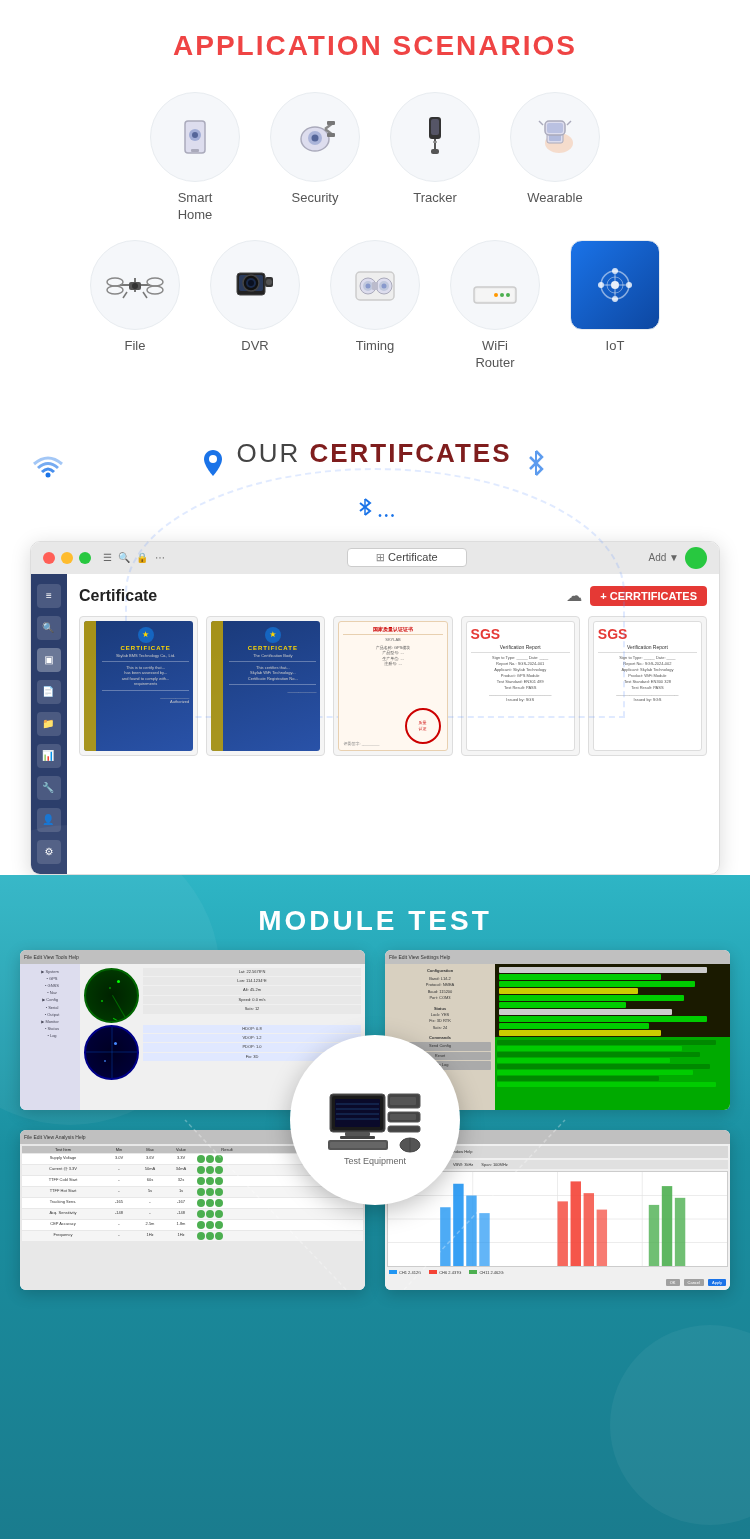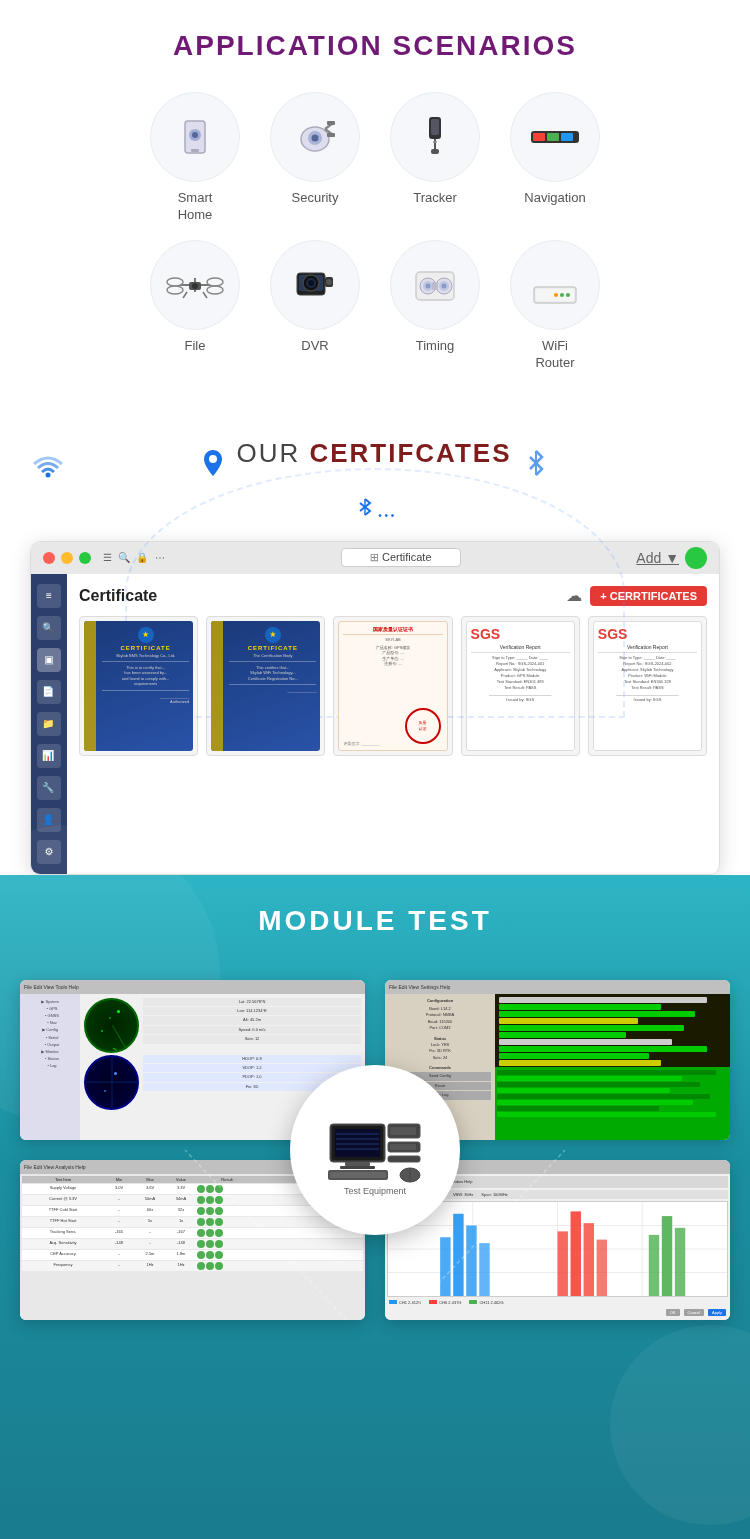--- a/index.html
+++ b/index.html
@@ -17,21 +17,21 @@
       text-align: center;
     }
     .section-title {
       font-size: 28px;
       letter-spacing: 2px;
       color: #333;
       margin-bottom: 30px;
     }
     .section-title span {
       font-weight: 900;
-      color: #701a75;
+      color: #ef4444;
     }
     .scenarios-grid-row {
       display: flex;
       justify-content: center;
       gap: 10px;
       margin-bottom: 16px;
     }
     .scenario-item {
       display: flex;
       flex-direction: column;
@@ -210,21 +210,21 @@
       padding: 30px 20px 40px;
       text-align: center;
       position: relative;
       min-height: 700px;
     }
     .module-title {
       font-size: 28px;
       font-weight: 900;
       letter-spacing: 3px;
       color: #fff;
-      margin-bottom: 43px;
+      margin-bottom: 13px;
     }
     .module-screens-grid {
       display: grid;
       grid-template-columns: 1fr 1fr;
       grid-template-rows: auto auto;
       gap: 20px;
       position: relative;
     }
     .module-screen {
       background: #fff;
@@ -353,32 +353,36 @@
           <rect x="9" y="4" width="12" height="22" rx="3" fill="#333"></rect>
           <rect x="11" y="6" width="8" height="16" rx="2" fill="#556"></rect>
           <line x1="15" y1="26" x2="15" y2="38" stroke="#555" stroke-width="2"></line>
           <rect x="11" y="36" width="8" height="5" rx="2" fill="#555"></rect>
           <rect x="13" y="28" width="4" height="2" rx="1" fill="#888"></rect>
         </svg>
       </div>
       <span class="scenario-label">Tracker</span>
     </div>
 
-
     <div class="scenario-item">
       <div class="scenario-icon-wrap">
-        <svg width="52" height="20" viewBox="0 0 52 20">
-          <rect x="2" y="4" width="48" height="12" rx="3" fill="#333"></rect>
-          <rect x="4" y="6" width="12" height="8" rx="1" fill="#f44336"></rect>
-          <rect x="18" y="6" width="12" height="8" rx="1" fill="#4caf50"></rect>
-          <rect x="32" y="6" width="12" height="8" rx="1" fill="#2196f3"></rect>
+        <svg width="52" height="48" viewBox="0 0 52 48">
+
+          <ellipse cx="30" cy="30" rx="14" ry="10" fill="#f5d5c0" opacity="0.8"></ellipse>
+          <rect x="18" y="18" width="16" height="12" rx="2" fill="#dde" stroke="#aab" stroke-width="1"></rect>
+          <rect x="20" y="20" width="12" height="8" rx="1" fill="#8899cc" opacity="0.5"></rect>
+          <rect x="16" y="8" width="20" height="14" rx="4" fill="#dde" stroke="#aab" stroke-width="1.5"></rect>
+          <rect x="18" y="10" width="16" height="10" rx="2" fill="#8899cc" opacity="0.4"></rect>
+          <line x1="14" y1="12" x2="10" y2="8" stroke="#aab" stroke-width="1.5"></line>
+          <line x1="38" y1="12" x2="42" y2="8" stroke="#aab" stroke-width="1.5"></line>
         </svg>
       </div>
-      <span class="scenario-label">Navigation</span>
-    </div>
+      <span class="scenario-label">Wearable</span>
+    </div>
+
   </div>
 
   <div class="scenarios-grid-row">
     <div class="scenario-item">
       <div class="scenario-icon-wrap">
         <svg width="60" height="50" viewBox="0 0 60 50">
           <line x1="15" y1="25" x2="45" y2="25" stroke="#777" stroke-width="2"></line>
           <line x1="30" y1="18" x2="30" y2="32" stroke="#777" stroke-width="2"></line>
           <ellipse cx="10" cy="22" rx="8" ry="4" fill="none" stroke="#888" stroke-width="1.5"></ellipse>
           <ellipse cx="50" cy="22" rx="8" ry="4" fill="none" stroke="#888" stroke-width="1.5"></ellipse>
@@ -436,20 +440,39 @@
           <rect x="10" y="28" width="38" height="12" rx="2" fill="#f5f5f5"></rect>
           <line x1="16" y1="34" x2="16" y2="34" stroke="#ccc" stroke-width="2"></line>
           <circle cx="42" cy="34" r="2" fill="#4caf50"></circle>
           <circle cx="36" cy="34" r="2" fill="#4caf50"></circle>
           <circle cx="30" cy="34" r="2" fill="#ff9800"></circle>
         </svg>
       </div>
       <span class="scenario-label">WiFi<br>Router</span>
     </div>
 
+    <div class="scenario-item">
+      <div class="scenario-icon-wrap hexagon">
+        <svg width="60" height="60" viewBox="0 0 60 60">
+
+          <circle cx="30" cy="30" r="14" fill="none" stroke="rgba(255,255,255,0.5)" stroke-width="1.5"></circle>
+          <circle cx="30" cy="30" r="8" fill="none" stroke="rgba(255,255,255,0.4)" stroke-width="1"></circle>
+          <circle cx="30" cy="16" r="3" fill="rgba(255,255,255,0.8)"></circle>
+          <circle cx="30" cy="44" r="3" fill="rgba(255,255,255,0.8)"></circle>
+          <circle cx="16" cy="30" r="3" fill="rgba(255,255,255,0.8)"></circle>
+          <circle cx="44" cy="30" r="3" fill="rgba(255,255,255,0.8)"></circle>
+          <circle cx="30" cy="30" r="4" fill="rgba(255,255,255,0.9)"></circle>
+          <line x1="30" y1="19" x2="30" y2="26" stroke="rgba(255,255,255,0.6)" stroke-width="1"></line>
+          <line x1="30" y1="34" x2="30" y2="41" stroke="rgba(255,255,255,0.6)" stroke-width="1"></line>
+          <line x1="19" y1="30" x2="26" y2="30" stroke="rgba(255,255,255,0.6)" stroke-width="1"></line>
+          <line x1="34" y1="30" x2="41" y2="30" stroke="rgba(255,255,255,0.6)" stroke-width="1"></line>
+        </svg>
+      </div>
+      <span class="scenario-label">IoT</span>
+    </div>
   </div>
 </div>
 
 <div class="section-certificates" style="position:relative; padding-top: 30px;">
 
   <div class="cert-section-wifi">
     <svg width="36" height="32" viewBox="0 0 36 32">
       <path d="M4 16 Q18 4 32 16" stroke="#1a73e8" stroke-width="3" fill="none" opacity="0.4"></path>
       <path d="M8 20 Q18 11 28 20" stroke="#1a73e8" stroke-width="3" fill="none" opacity="0.6"></path>
       <path d="M12 24 Q18 18 24 24" stroke="#1a73e8" stroke-width="3" fill="none" opacity="0.8"></path>
@@ -500,21 +523,21 @@
         <span style="font-size:10px; color:#666;">🔒</span>
         <span style="font-size:10px; color:#666;">⋯</span>
       </div>
       <div class="browser-addressbar">
         <div class="browser-url">
           <span style="color:#888;">⊞ </span>
           <span>Certificate</span>
         </div>
       </div>
       <div style="display:flex;align-items:center;gap:6px;">
-        <span style="font-size:14px; color:#666;text-decoration:underline;">Add ▼</span>
+        <span style="font-size:10px; color:#666;">Add ▼</span>
         <div style="width:22px;height:22px;border-radius:50%;background:#28c840;"></div>
       </div>
     </div>
 
     <div class="browser-body">
 
       <div class="browser-sidebar">
         <div class="sidebar-icon">≡</div>
         <div class="sidebar-icon">🔍</div>
         <div class="sidebar-icon" style="background:rgba(255,255,255,0.3);">▣</div>

